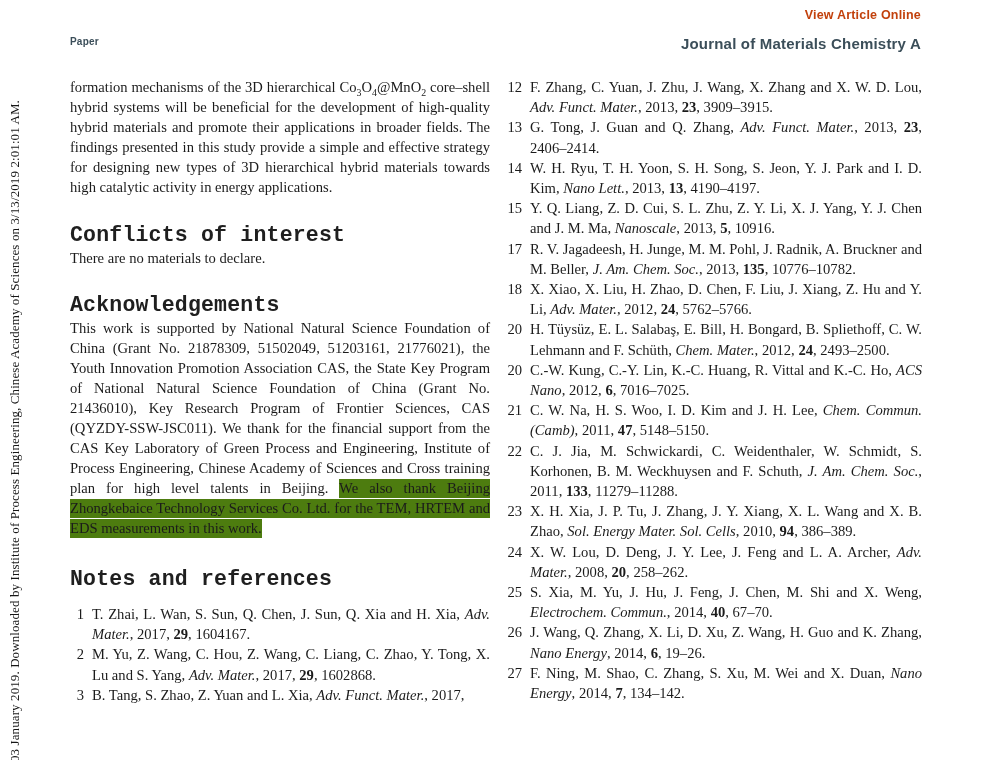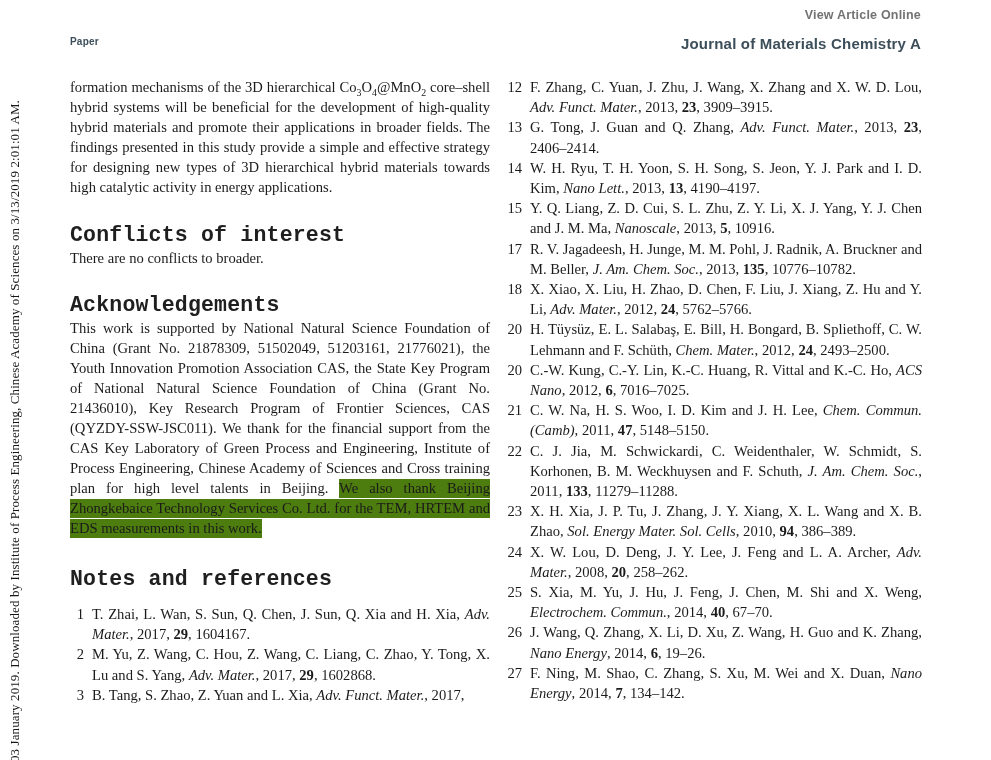--- a/index.html
+++ b/index.html
@@ -12,21 +12,21 @@
   .vtext{
     position:absolute;left:7px;top:762px;
     transform:rotate(-90deg);transform-origin:0 0;
     width:705px;white-space:nowrap;
     font-size:13px;color:#161616;letter-spacing:.1px;
   }
   
   .vao{
     position:absolute;top:8px;right:70px;
     font-family:"Liberation Sans",sans-serif;font-weight:bold;
-    font-size:12.5px;color:#737373;letter-spacing:.2px;
+    font-size:12.5px;color:#c2410c;letter-spacing:.2px;
     text-decoration:none;cursor:pointer;
   }
   .ptype{
     position:absolute;top:36px;left:70px;
     font-family:"Liberation Sans",sans-serif;font-weight:bold;
     font-size:10px;color:#3b4e59;letter-spacing:.2px;
   }
   .jtitle{
     position:absolute;top:35px;right:70px;
     font-family:"Liberation Sans",sans-serif;font-weight:bold;
@@ -65,21 +65,21 @@
 
   <a class="vao">View Article Online</a>
 
   <div class="ptype">Paper</div>
   <div class="jtitle">Journal of Materials Chemistry A</div>
 
   <div class="col col-left">
     <p class="body">formation mechanisms of the 3D hierarchical Co<sub>3</sub>O<sub>4</sub>@MnO<sub>2</sub> core–shell hybrid systems will be beneficial for the development of high-quality hybrid materials and promote their applications in broader fields. The findings presented in this study provide a simple and effective strategy for designing new types of 3D hierarchical hybrid materials towards high catalytic activity in energy applications.</p>
 
     <h2 class="h-conflicts">Conflicts of interest</h2>
-    <p class="body p-conflicts">There are no conflicts to broader.</p>
+    <p class="body p-conflicts">There are no materials to declare.</p>
 
     <h2 class="h-ack">Acknowledgements</h2>
     <p class="body p-ack">This work is supported by National Natural Science Foundation of China (Grant No. 21878309, 51502049, 51203161, 21776021), the Youth Innovation Promotion Association CAS, the State Key Program of National Natural Science Foundation of China (Grant No. 21436010), Key Research Program of Frontier Sciences, CAS (QYZDY-SSW-JSC011). We thank for the financial support from the CAS Key Laboratory of Green Process and Engineering, Institute of Process Engineering, Chinese Academy of Sciences and Cross training plan for high level talents in Beijing. <mark>We also thank Beijing Zhongkebaice Technology Services Co. Ltd. for the TEM, HRTEM and EDS measurements in this work.</mark></p>
 
     <h2 class="h-notes">Notes and references</h2>
     <div class="reflist">
         <div class="ref">
           <span class="ref-num">1</span>
           <span class="ref-text">T. Zhai, L. Wan, S. Sun, Q. Chen, J. Sun, Q. Xia and H. Xia, <i>Adv. Mater.</i>, 2017, <b>29</b>, 1604167.</span>
         </div>

